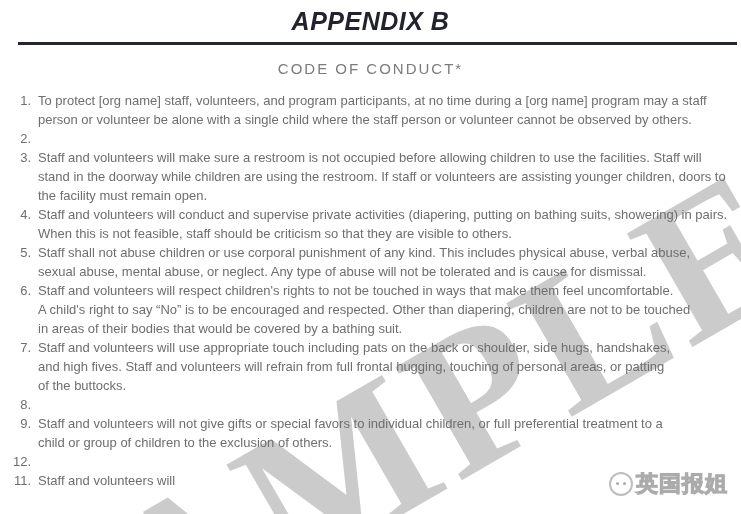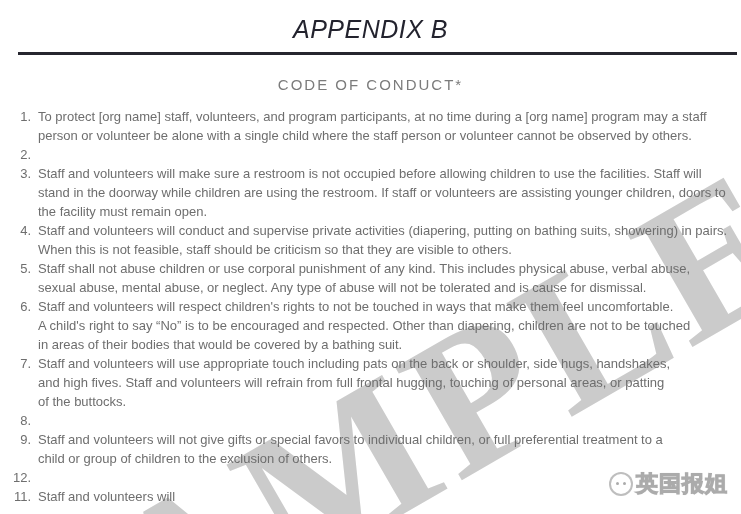--- a/index.html
+++ b/index.html
@@ -10,27 +10,27 @@
   
   .sample-wm {
     position:absolute; left:400px; top:438px; z-index:1;
     transform:translate(-50%,-50%) rotate(-30deg);
     font-family:"Liberation Serif", serif; font-weight:bold;
     font-size:200px; letter-spacing:6px; white-space:nowrap;
     color:#cbcbcb; user-select:none;
   }
   .content { position:relative; z-index:2; }
   .title {
-    margin:8px; padding-top:7px; text-align:center;
-    font-size:25px; line-height:29px; font-weight:normal; font-style:italic;
+    margin:0; padding-top:7px; text-align:center;
+    font-size:25px; line-height:29px; font-weight:bold; font-style:italic;
     color:#23232e; letter-spacing:0.5px;
   }
   .divider { height:3px; background:#26262f; margin:6px 4px 0 18px; }
   .subtitle {
-    margin-top:21px; text-align:center; font-size:15px; line-height:18px;
+    margin-top:15px; text-align:center; font-size:15px; line-height:18px;
     color:#7b7b7b; letter-spacing:2px; font-weight:normal;
   }
   .list {
     margin-top:13px; padding-left:10px;
     color:#6e6e6e; font-size:13px; line-height:19px;
   }
   .item { display:flex; }
   .num { flex:0 0 21px; text-align:right; margin-right:7px; }
   .text { white-space:pre; }
   

